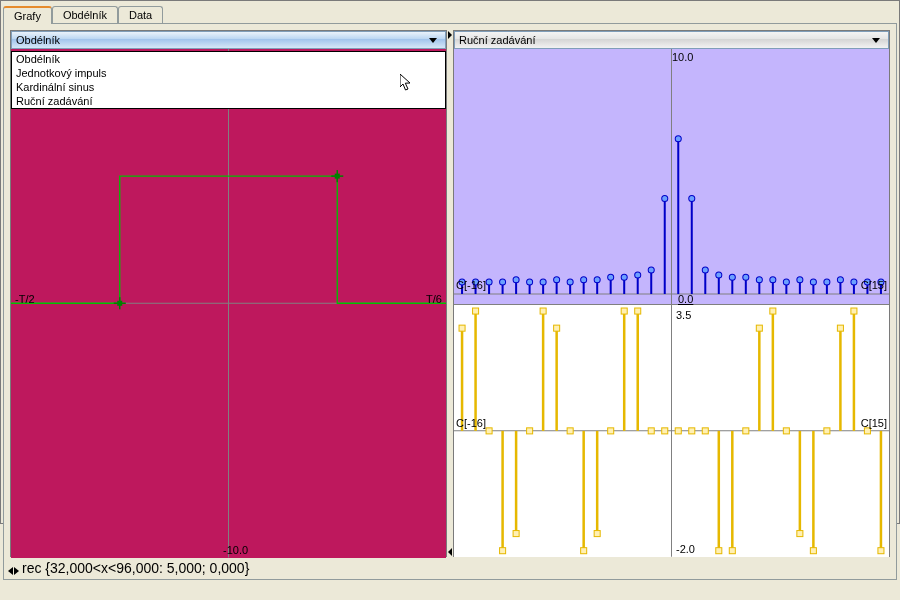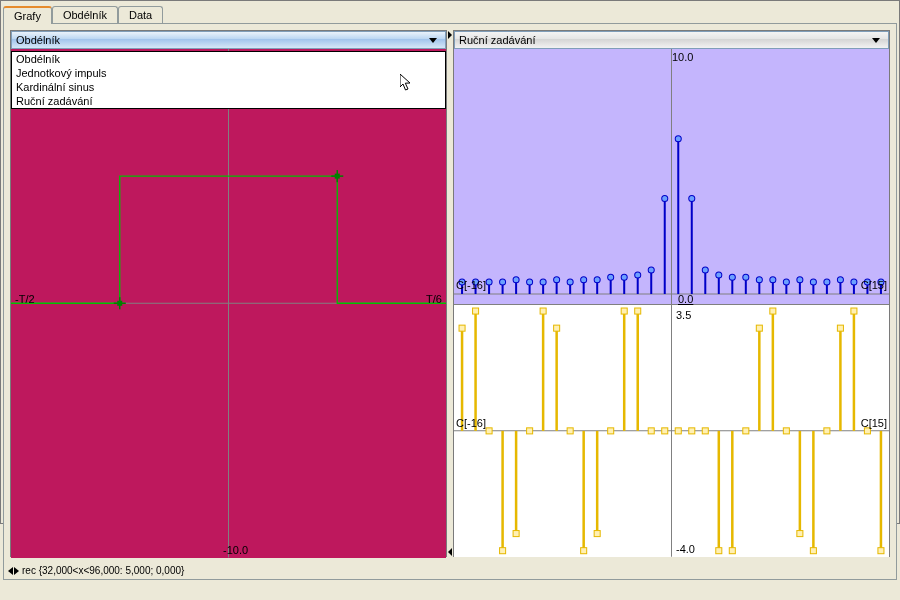--- a/index.html
+++ b/index.html
@@ -142,21 +142,21 @@
 
   .axis-label {
     position: absolute;
     font-size: 11px;
     color: #000;
   }
 
   .status {
     position: absolute;
     left: 18px; bottom: 3px;
-    font-size: 10px;
+    font-size: 14px;
     color: #000;
   }
   .status-arrows {
     position: absolute;
     left: 4px; bottom: 4px;
     display: flex; flex-direction: row;
   }
   .sa {
     width: 0; height: 0;
     border-top: 4px solid transparent;
@@ -378,21 +378,21 @@
               <line x1="383.741935483871" y1="125" x2="383.741935483871" y2="23" stroke="#E6B800" stroke-width="2.5"></line>
               <rect x="380.741935483871" y="20" width="6" height="6" fill="#FFF0B3" stroke="#E6B800" stroke-width="1"></rect>
               <line x1="397.1612903225806" y1="125" x2="397.1612903225806" y2="6" stroke="#E6B800" stroke-width="2.5"></line>
               <rect x="394.1612903225806" y="3" width="6" height="6" fill="#FFF0B3" stroke="#E6B800" stroke-width="1"></rect>
               <line x1="410.58064516129036" y1="125" x2="410.58064516129036" y2="125" stroke="#E6B800" stroke-width="2.5"></line>
               <rect x="407.58064516129036" y="122" width="6" height="6" fill="#FFF0B3" stroke="#E6B800" stroke-width="1"></rect>
               <line x1="424" y1="125" x2="424" y2="244" stroke="#E6B800" stroke-width="2.5"></line>
               <rect x="421" y="241" width="6" height="6" fill="#FFF0B3" stroke="#E6B800" stroke-width="1"></rect>
             </svg>
           <div class="axis-label" style="left:222px; top:4px;">3.5</div>
-          <div class="axis-label" style="left:222px; bottom:2px;">-4.0</div>
+          <div class="axis-label" style="left:222px; bottom:2px;">-2.0</div>
           <div class="axis-label" style="left:2px;  top:112px;">C[-16]</div>
           <div class="axis-label" style="right:2px; top:112px;">C[15]</div>
         </div>
       </div>
 
     </div>
 
     <div class="status-arrows">
       <div class="sa l"></div>
       <div class="sa r"></div>

